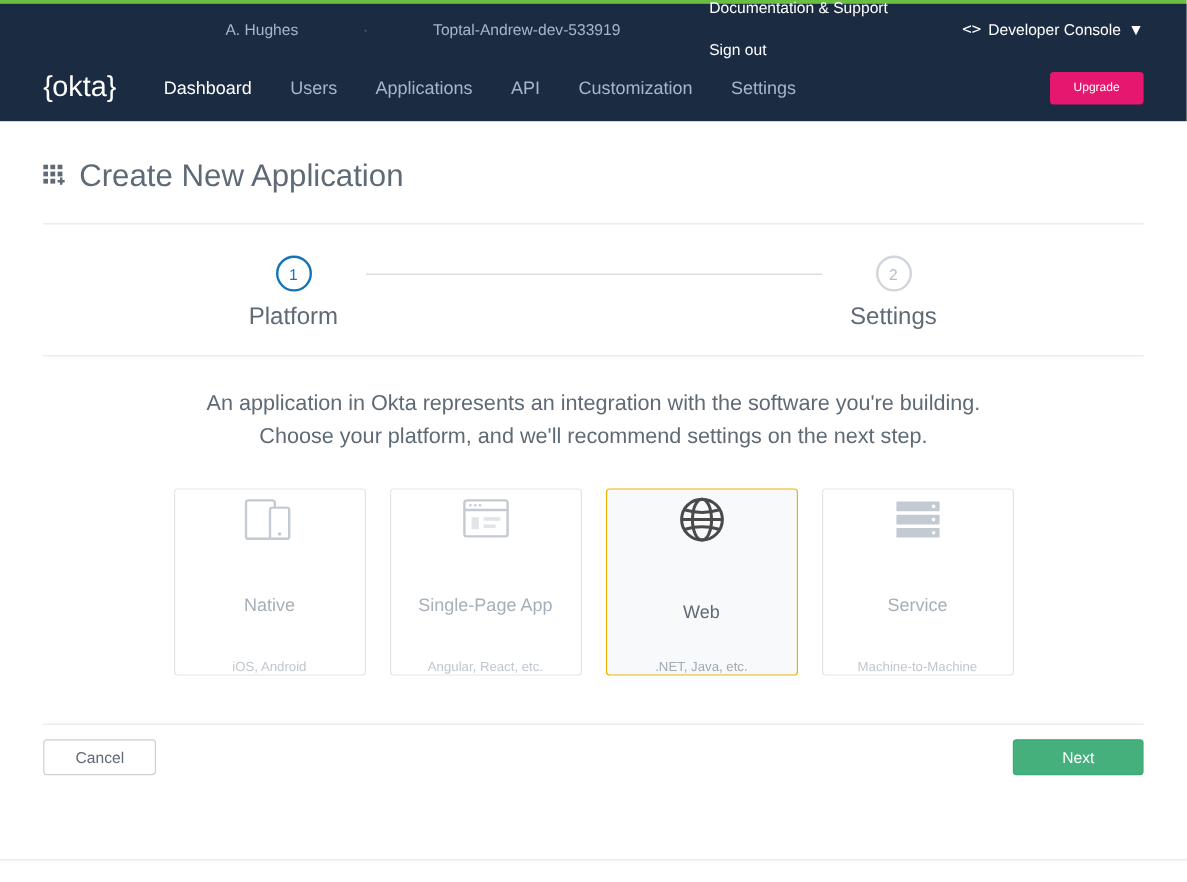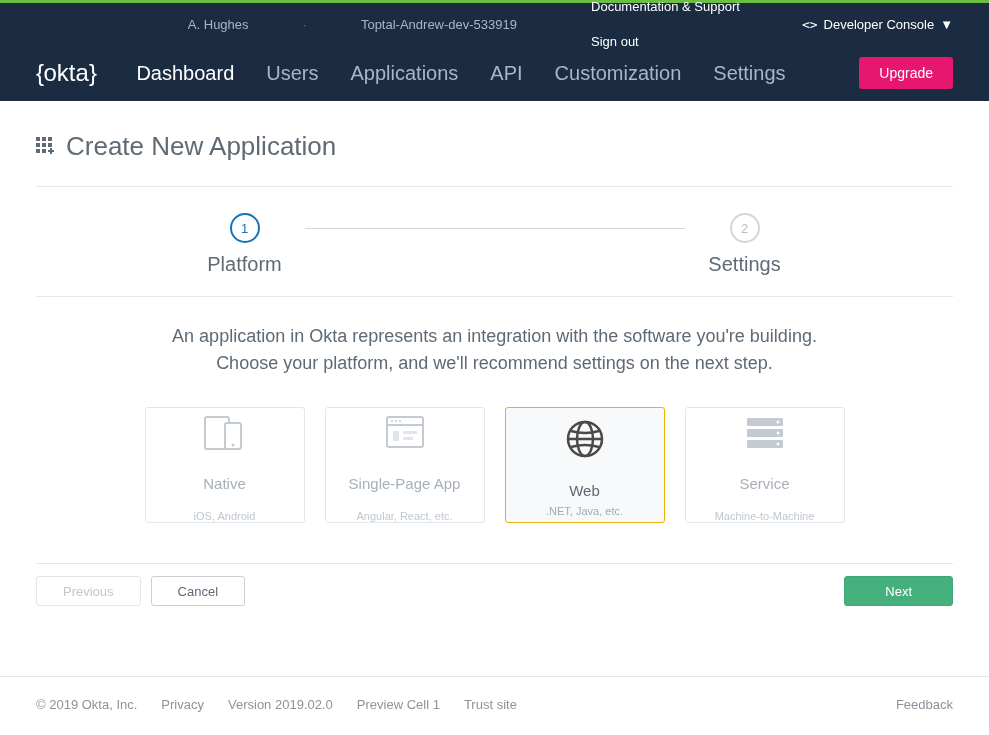--- a/index.html
+++ b/index.html
@@ -8,36 +8,36 @@
   .topbar { background: #1a2b42; height: 42px; display: flex; align-items: center; justify-content: flex-end; padding: 0 36px; color: #a7b6c9; font-size: 13px; gap: 44px; }
   .topbar .console { color: #fff; display: flex; align-items: center; gap: 6px; margin-left: 18px; }
   .topbar .user { color: #a7b6c9; }
   .topbar .dot { margin: 0 10px; color: #5a6b82; }
   .topbar .org { color: #a7b6c9; }
   .topbar .links { margin-left: 30px; display: flex; gap: 20px; flex-direction: column; }
   .topbar .links span { color: #fff; cursor: pointer; }
   .navbar { background: #1a2b42; height: 56px; display: flex; align-items: center; padding: 0 36px; }
   .logo { color: #fff; font-size: 24px; font-weight: 300; letter-spacing: -0.5px; display: flex; align-items: center; }
   .navitems { display: flex; gap: 32px; margin-left: 40px; }
-  .navitems span { color: #a7b6c9; font-size: 20px; cursor: pointer; }
+  .navitems span { color: #a7b6c9; font-size: 15px; cursor: pointer; }
   .navitems span.active { color: #fff; }
-  .upgrade { margin-left: auto; background: #e6176e; color: #fff; border: none; padding: 8px 20px; border-radius: 3px; font-size: 14px; cursor: pointer; }
+  .upgrade { margin-left: auto; background: #e6176e; color: #fff; border: none; padding: 8px 20px; border-radius: 3px; font-size: 10px; cursor: pointer; }
   .main { padding: 30px 36px; }
   .page-title { display: flex; align-items: flex-end; gap: 12px; font-size: 26px; font-weight: 300; color: #5e6a75; padding-bottom: 24px; border-bottom: 1px solid #e4e7ea; }
   .app-icon svg { width: 18px; height: 18px; }
   .stepper { display: flex; align-items: flex-start; justify-content: center; padding: 26px 0 20px; border-bottom: 1px solid #e4e7ea; position: relative; }
   .step { display: flex; flex-direction: column; align-items: center; width: 120px; }
   .step .circle { width: 30px; height: 30px; border-radius: 50%; display: flex; align-items: center; justify-content: center; font-size: 13px; background:#fff; position:relative; z-index:2; }
   .step.active .circle { border: 2px solid #1573b6; color: #1573b6; }
   .step.inactive .circle { border: 2px solid #d0d6db; color: #b6bec6; }
   .step .label { margin-top: 10px; font-size: 20px; color: #5e6a75; }
   .step-line { height: 1px; background: #d0d6db; flex: 0 0 380px; margin-top: 15px; }
   .description { text-align: center; padding: 26px 60px 30px; font-size: 18px; font-weight: 300; color: #5e6a75; line-height: 1.5; }
   .cards { display: flex; gap: 20px; justify-content: center; padding-bottom: 40px; }
-  .card { width: 160px; height: 116px; border: 1px solid #e1e6ea; border-radius: 3px; display: flex; flex-direction: column; align-items: center; justify-content: center; cursor: pointer; background:#fff; }
+  .card { width: 160px; height: 156px; border: 1px solid #e1e6ea; border-radius: 3px; display: flex; flex-direction: column; align-items: center; justify-content: space-between; cursor: pointer; background:#fff; }
   .card.selected { border: 1px solid #eab308; background: #f7f9fa; }
   .card .card-icon { height: 50px; display: flex; align-items: center; justify-content: center; margin-bottom: 18px; }
   .card .card-title { font-size: 15px; color: #5e6a75; margin-bottom: 6px; }
   .card .card-sub { font-size: 11px; color: #a0aab3; }
   .card:not(.selected) .card-title { color: #a7b0b8; }
   .card:not(.selected) .card-sub { color: #c0c7cd; margin-top: 12px; }
   .actions { display: flex; align-items: center; padding: 12px 0 40px; border-top: 1px solid #e4e7ea; }
   .btn { height: 30px; padding: 0 26px; border-radius: 3px; font-size: 13px; cursor: pointer; }
   .btn-prev { border: 1px solid #e1e6ea; background: #fff; color: #c0c7cd; margin-right: 10px; cursor: not-allowed; }
   .btn-cancel { border: 1px solid #c9d0d6; background: #fff; color: #5e6a75; }
@@ -175,21 +175,20 @@
             <circle cx="33" cy="28" r="1.5" fill="#fff"></circle>
           </svg>
       </div>
       <div class="card-title">Service</div>
       <div class="card-sub">Machine-to-Machine</div>
     </div>
 
   </div>
 
   <div class="actions">
-    <button class="btn btn-prev" disabled="">Previous</button>
     <button class="btn btn-cancel">Cancel</button>
     <button class="btn btn-next">Next</button>
   </div>
 
 </div>
 
 <div class="footer">
   <span>© 2019 Okta, Inc.</span>
   <span>Privacy</span>
   <span>Version 2019.02.0</span>

